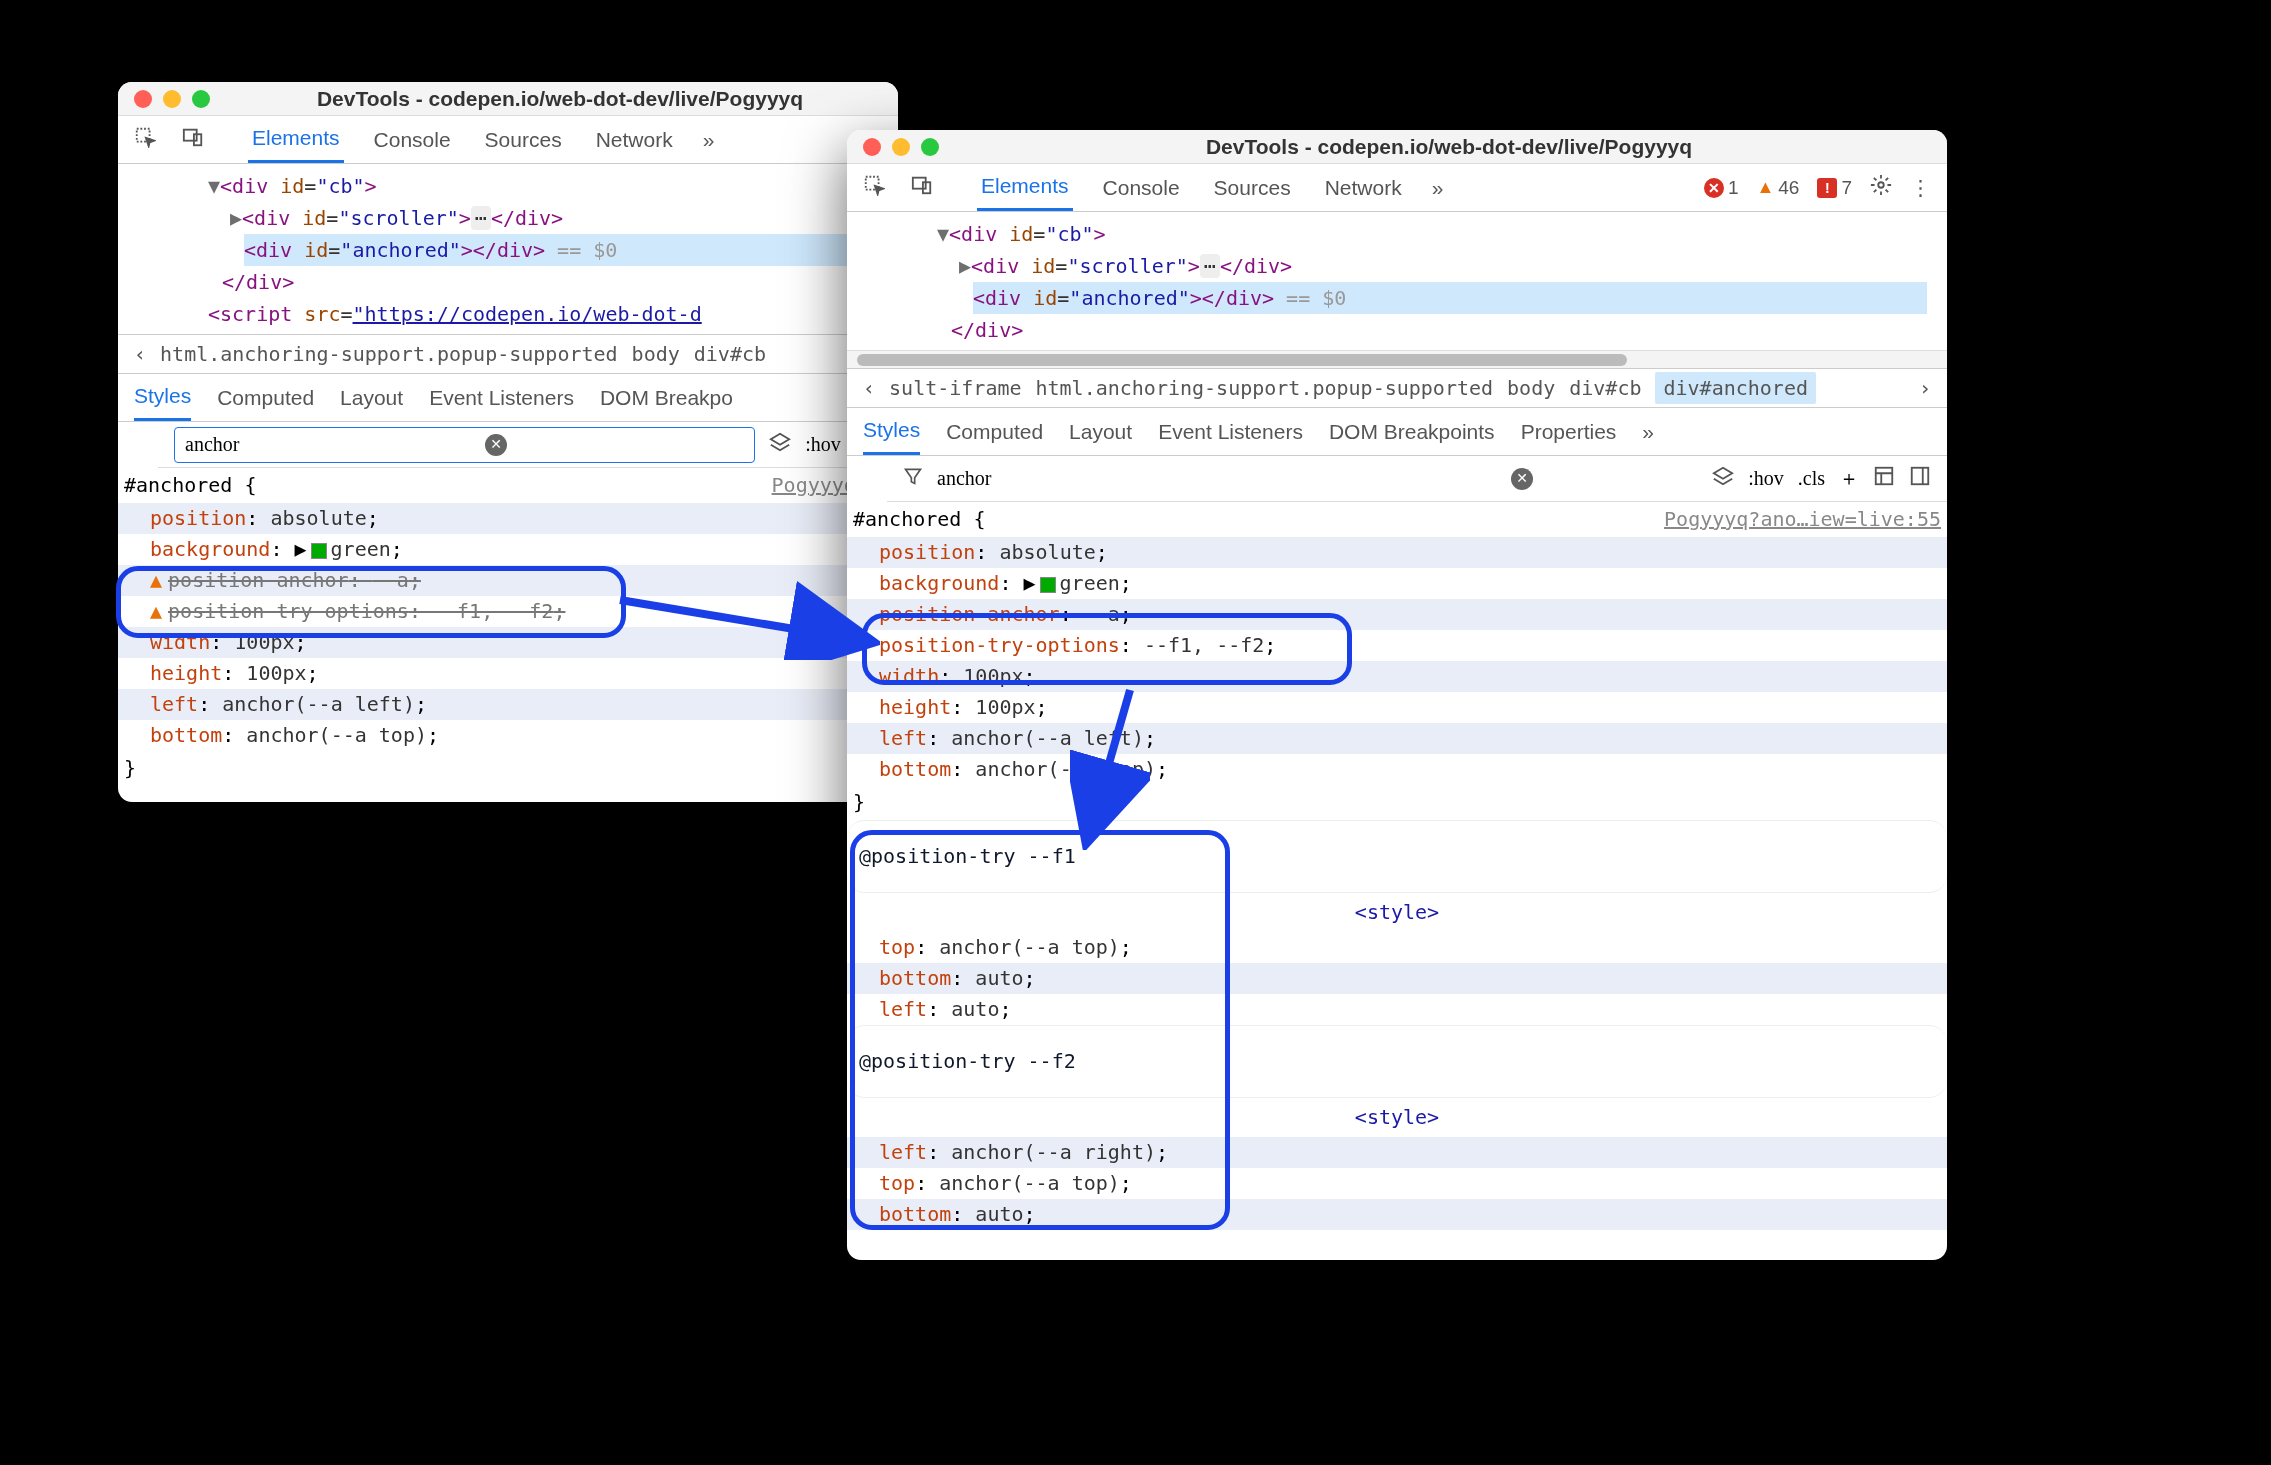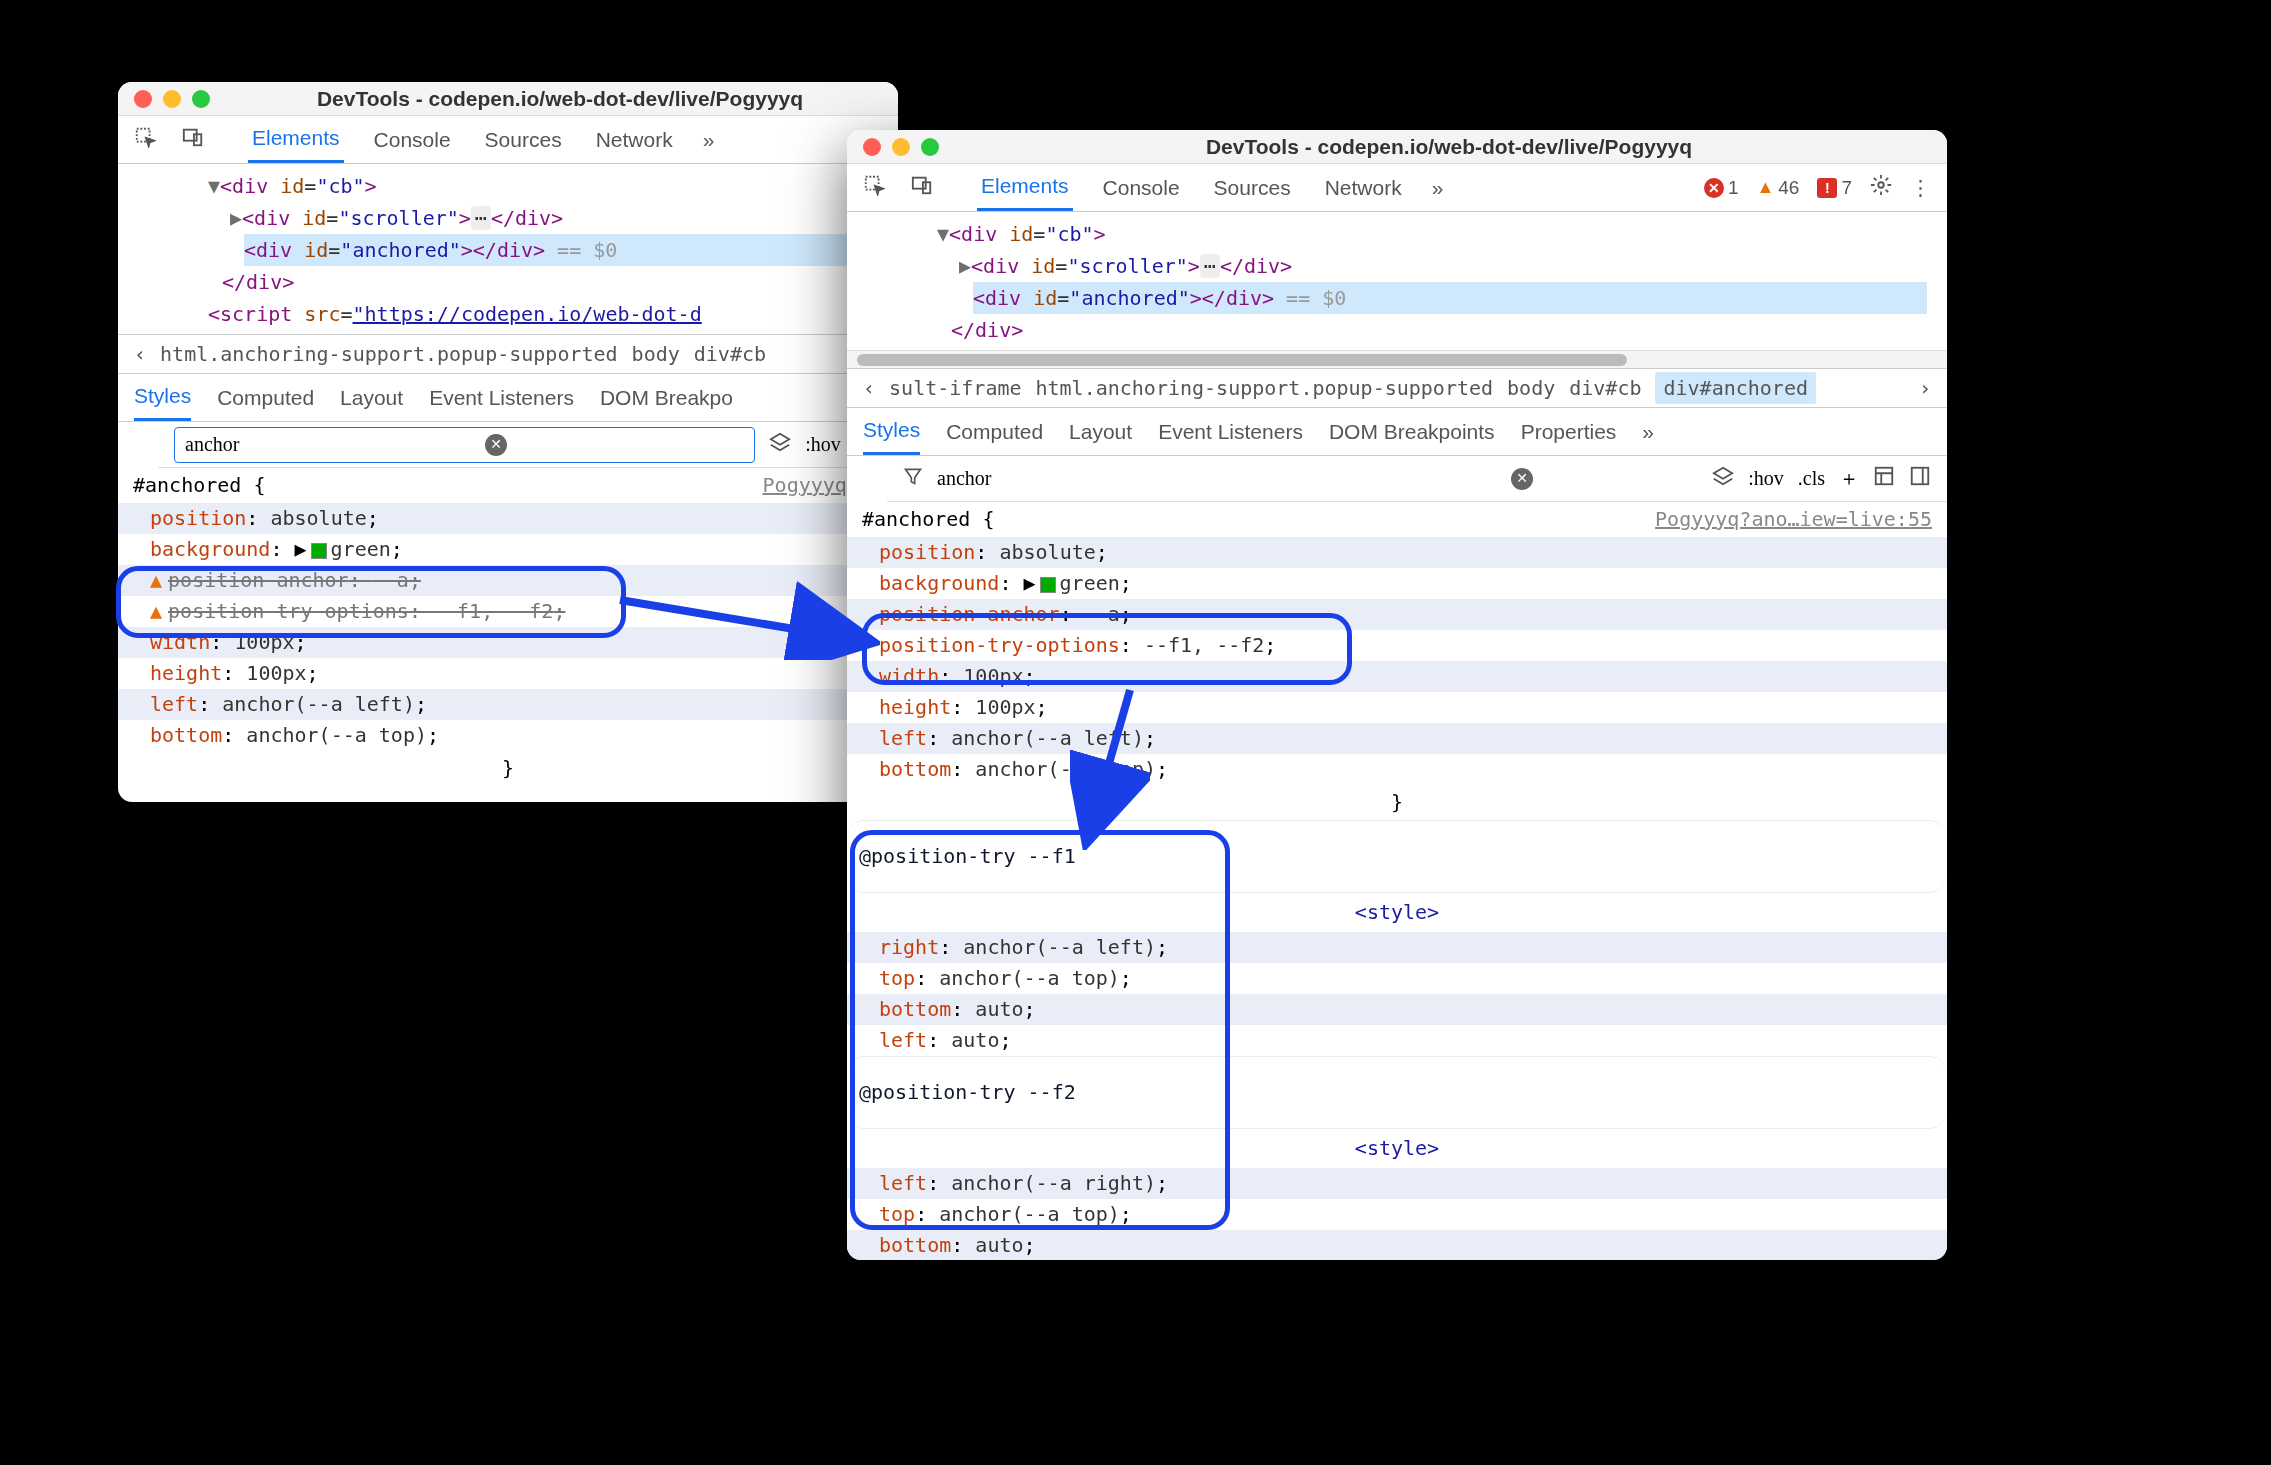--- a/index.html
+++ b/index.html
@@ -78,21 +78,21 @@
     height:46px;display:flex;align-items:center;gap:14px;padding:0 16px;
     border-bottom:1px solid #ddd;font-family:Liberation Serif, serif;font-size:20px;margin-left:40px;
   }
   .filterrow input{border:none;outline:none;font:inherit;flex:0 0 auto;width:300px;}
   .filterbox1{border:1px solid #1a73e8;border-radius:4px;height:36px;display:flex;align-items:center;padding:0 10px;flex:1;}
   .filterbox1 .clear,.filterrow .clear{width:22px;height:22px;background:#666;border-radius:50%;color:#fff;display:flex;align-items:center;justify-content:center;font-size:14px;cursor:pointer;}
   .styles{
     font-family:"Menlo","Consolas",monospace;font-size:20px;
     line-height:1.55;
   }
-  .rulehdr{padding:2px 15px;display:flex;justify-content:center;}
+  .rulehdr{padding:2px 6px;display:flex;}
   .rulehdr .src{margin-left:auto;color:#888;text-decoration:underline;}
   .prop{padding:0 12px 0 32px;}
   .prop.alt{background:#e9edf7;}
   .pname{color:#c2410c}.pval{color:#333}
   .strike{text-decoration:line-through;color:#777;}
   .warn{color:#e8710a;margin-right:6px;}
   .swatch{display:inline-block;width:16px;height:16px;background:#0a0;vertical-align:middle;border:1px solid #888;margin:0 4px;}
   .atrule{color:#0f172a;padding:20px 12px;border-top:1px solid #eee;border-bottom:1px solid #eee;border-radius:18px;}
   .srclink{color:#1a1aa6;padding:4px 12px;text-align:center;}
   .hl-box{
@@ -288,21 +288,20 @@
     <div class="prop alt"><span class="pname">position-anchor</span>: <span class="pval">--a</span>;</div>
     <div class="prop"><span class="pname">position-try-options</span>: <span class="pval">--f1, --f2</span>;</div>
     <div class="prop alt"><span class="pname">width</span>: <span class="pval">100px</span>;</div>
     <div class="prop"><span class="pname">height</span>: <span class="pval">100px</span>;</div>
     <div class="prop alt"><span class="pname">left</span>: <span class="pval">anchor(--a left)</span>;</div>
     <div class="prop"><span class="pname">bottom</span>: <span class="pval">anchor(--a top)</span>;</div>
     <div class="rulehdr">}</div>
 
     <div class="atrule">@position-try --f1</div>
     <div class="srclink">&lt;style&gt;</div>
-    <div class="prop alt"><span class="pname">right</span>: <span class="pval">anchor(--a left)</span>;</div>
     <div class="prop"><span class="pname">top</span>: <span class="pval">anchor(--a top)</span>;</div>
     <div class="prop alt"><span class="pname">bottom</span>: <span class="pval">auto</span>;</div>
     <div class="prop"><span class="pname">left</span>: <span class="pval">auto</span>;</div>
 
     <div class="atrule">@position-try --f2</div>
     <div class="srclink">&lt;style&gt;</div>
     <div class="prop alt"><span class="pname">left</span>: <span class="pval">anchor(--a right)</span>;</div>
     <div class="prop"><span class="pname">top</span>: <span class="pval">anchor(--a top)</span>;</div>
     <div class="prop alt"><span class="pname">bottom</span>: <span class="pval">auto</span>;</div>
   </div>

